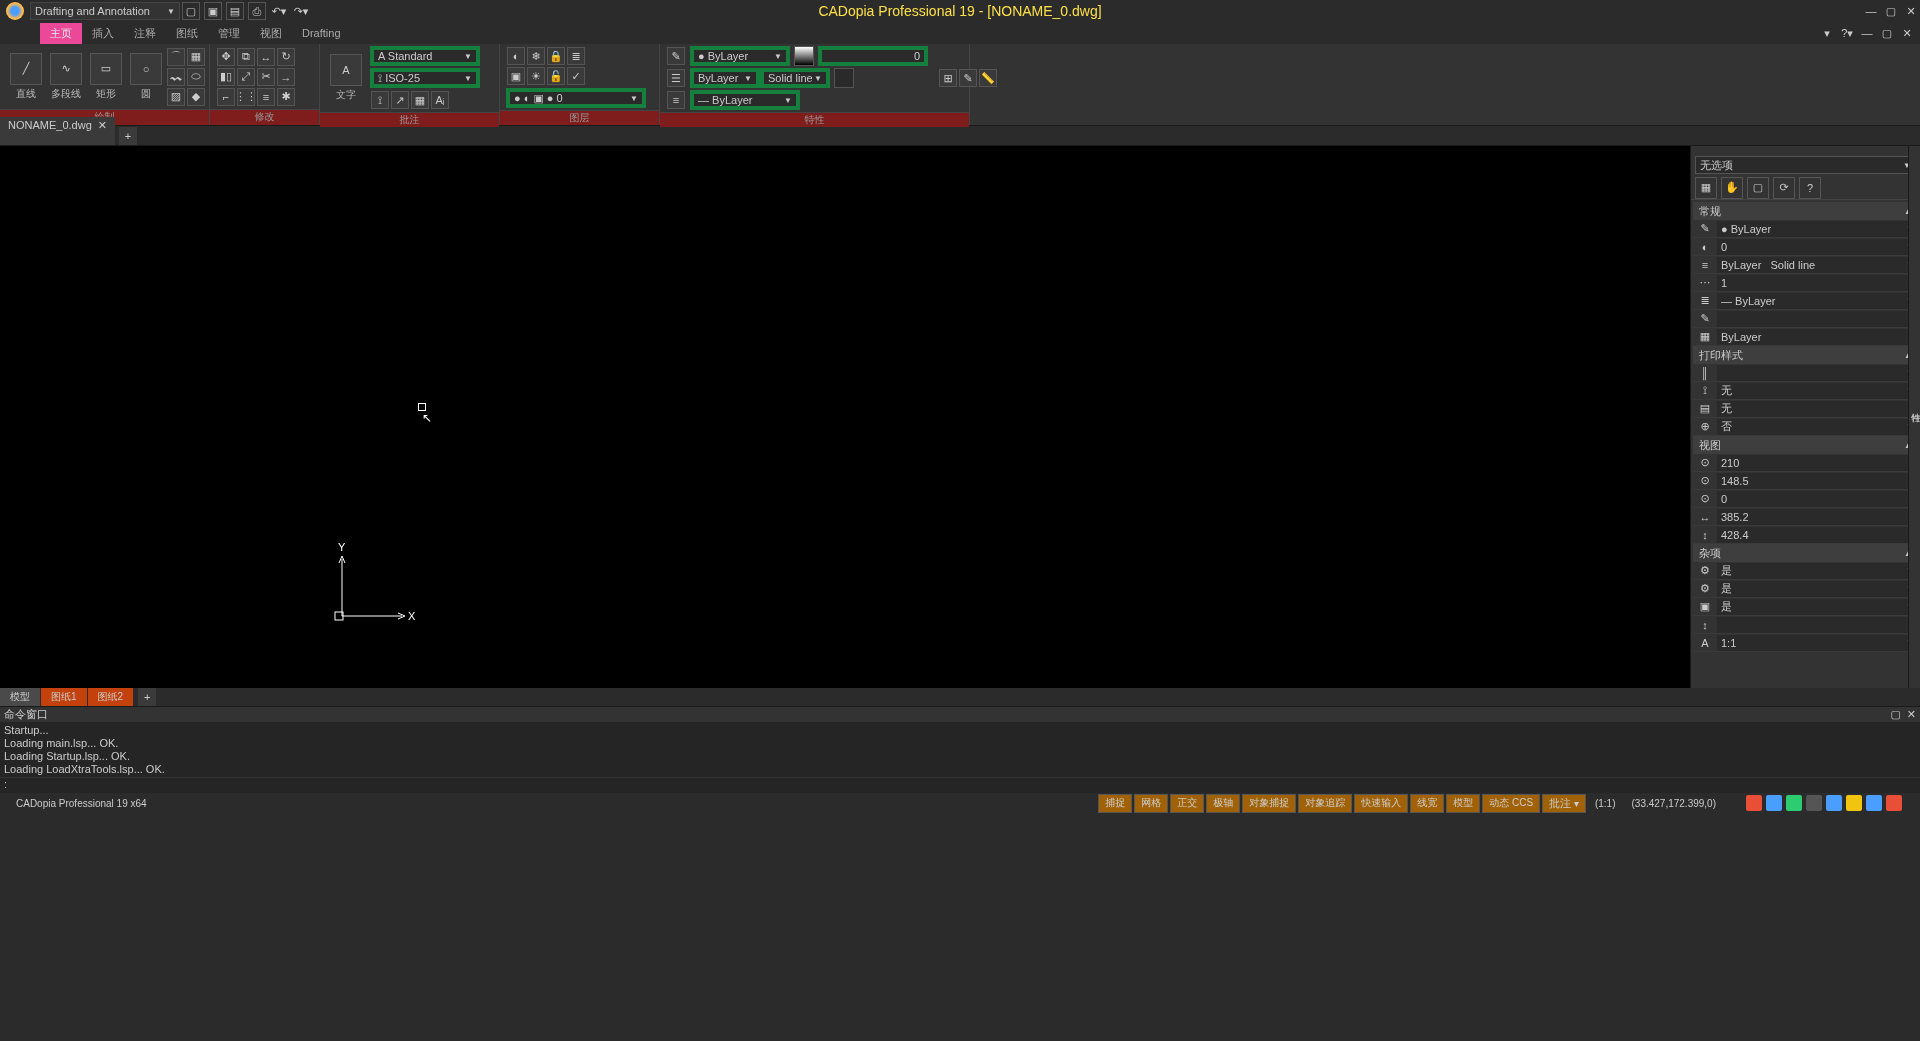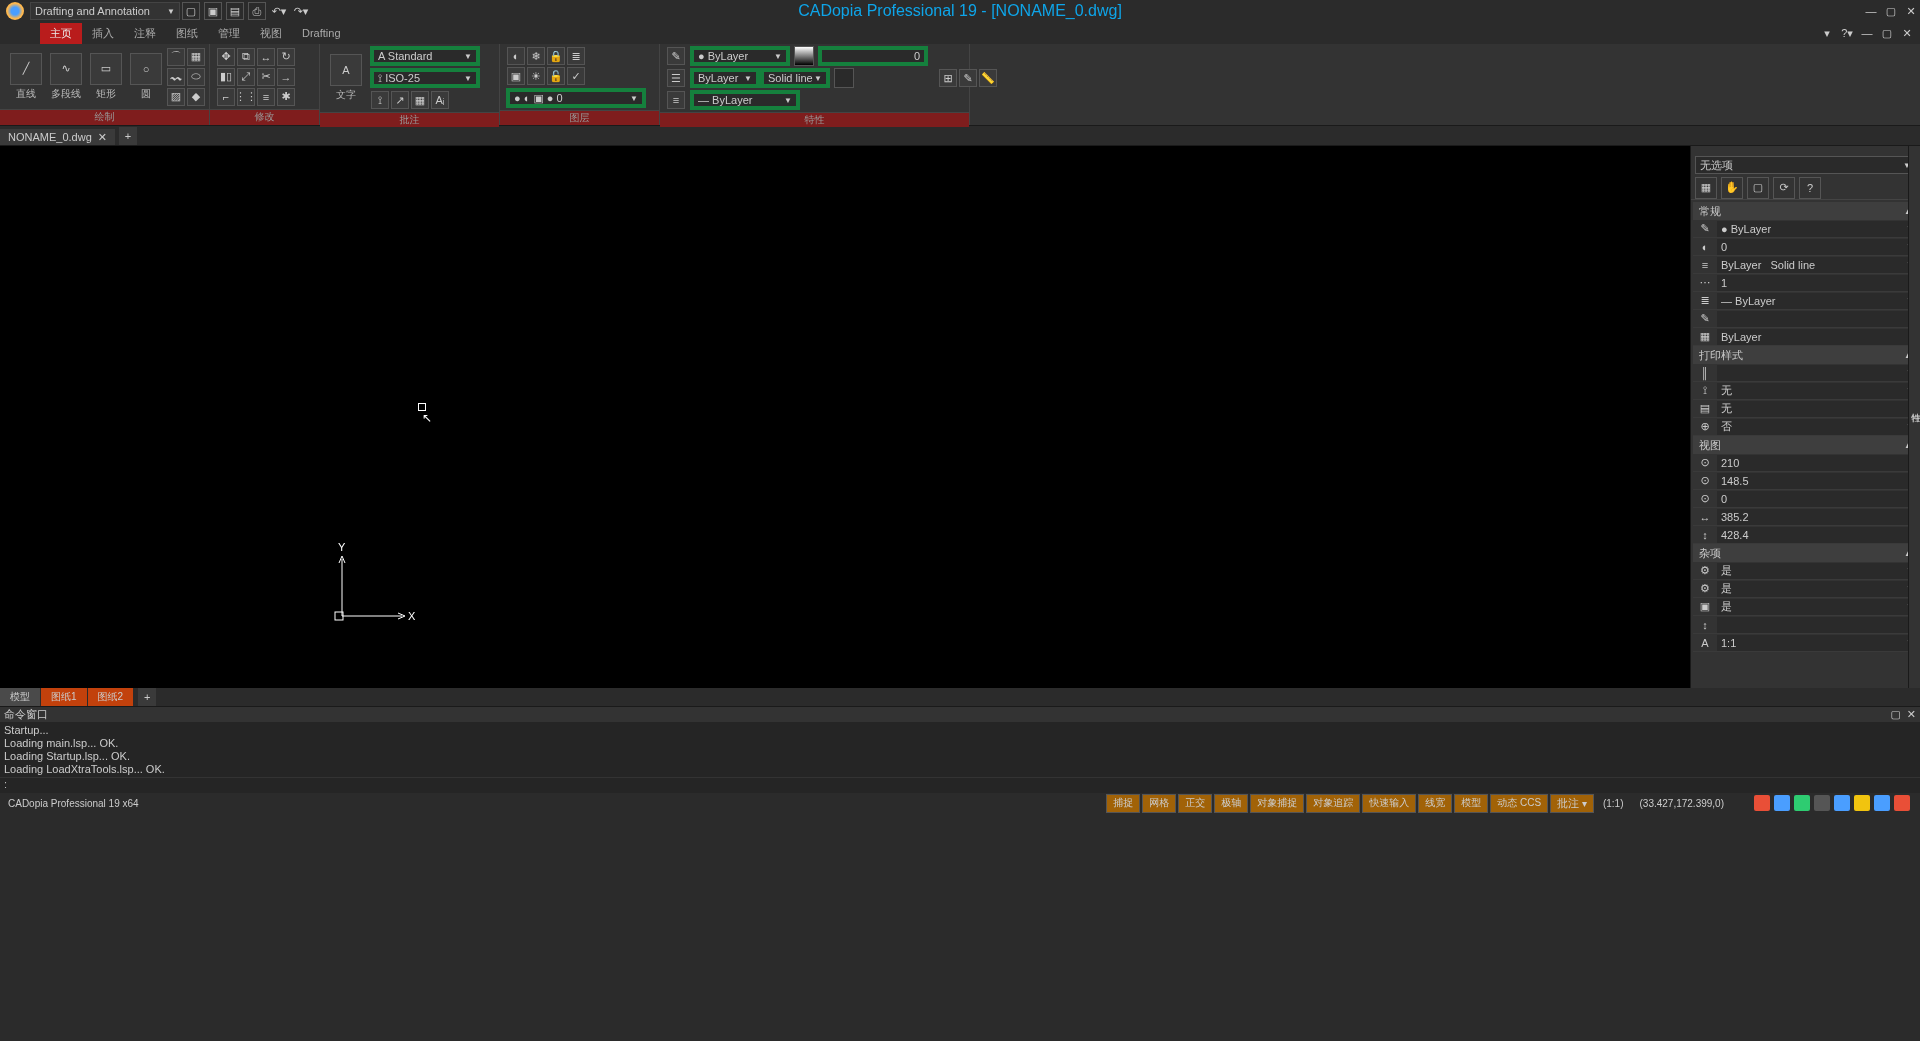--- a/index.html
+++ b/index.html
@@ -1,40 +1,40 @@
 <!DOCTYPE html>
 <html><head>
 <meta charset="utf-8">
 <style>
 * { margin: 0; padding: 0; box-sizing: border-box; font-family: "Microsoft YaHei", Arial, sans-serif; font-size: 11px; color: #ccc; }
 body { background: #2b2b2b; width: 1920px; height: 1041px; overflow: hidden; }
 .titlebar { height: 22px; background: #2b2b2b; display: flex; align-items: center; position: relative; }
 .logo { width: 18px; height: 18px; margin: 2px 6px; background: radial-gradient(circle, #4a9eff 30%, #ffb84d 60%); border-radius: 50%; }
 .ws-select { background: #333; border: 1px solid #444; color: #ccc; height: 18px; width: 150px; padding: 0 4px; display: flex; align-items: center; justify-content: space-between; cursor: pointer; }
 .qat-icon { width: 18px; height: 18px; border: 1px solid #555; margin: 0 2px; display: flex; align-items: center; justify-content: center; cursor: pointer; }
-.title-text { position: absolute; left: 50%; transform: translateX(-50%); color: #0ea5e9; font-size: 16px; }
+.title-text { position: absolute; left: 50%; transform: translateX(-50%); color: #fde047; font-size: 14px; }
 .win-controls { margin-left: auto; display: flex; }
 .win-btn { width: 18px; height: 18px; display: flex; align-items: center; justify-content: center; cursor: pointer; margin-left: 2px;}
 .menubar { height: 22px; display: flex; align-items: center; padding-left: 40px; }
 .menu-tab { padding: 3px 10px; cursor: pointer; color: #aaa; }
-.menu-tab.active { background: #b91c1c; color: #eee; }
+.menu-tab.active { background: #ec4899; color: #eee; }
 .menubar-right { margin-left: auto; display: flex; padding-right: 4px; }
 .ribbon { height: 82px; background: #333; display: flex; border-bottom: 1px solid #1a1a1a; }
 .ribbon-panel { border-right: 1px solid #444; display: flex; flex-direction: column; }
 .ribbon-body { flex: 1; display: flex; align-items: center; padding: 2px 6px; }
 .ribbon-label { height: 16px; text-align: center; font-size: 10px; color: #999; background: #7f1d1d; border-top:1px solid #444;}
 .rb-col { display: flex; flex-direction: column; align-items: center; margin: 0 4px; }
 .rb-icon-lg { width: 32px; height: 32px; border: 1px solid #555; background:#3a3a3a; margin-bottom: 2px; display:flex;align-items:center;justify-content:center;}
 .rb-icon-sm { width: 18px; height: 18px; border: 1px solid #555; background:#3a3a3a; margin: 1px; display:flex;align-items:center;justify-content:center;}
 .rb-label { font-size: 10px; color: #bbb; }
 .rb-grid { display: flex; flex-direction: column; }
 .rb-row { display: flex; }
 .dd-field { background: #2a2a2a; border: 4px solid #15803d; height: 20px; display: flex; align-items: center; padding: 0 4px; justify-content: space-between; cursor:pointer;}
 .doc-tabs { height: 20px; background: #2b2b2b; display: flex; align-items: flex-end; border-bottom: 1px solid #1a1a1a; }
-.doc-tab { background: #3a3a3a; padding: 2px 8px; display: flex; align-items: flex-start; height: 16px; font-size:10px;}
+.doc-tab { background: #3a3a3a; padding: 2px 8px; display: flex; align-items: flex-start; height: 28px; font-size:10px;}
 .doc-tab .close { margin-left: 6px; cursor: pointer; }
 .add-tab { width: 18px; height: 18px; background: #3a3a3a; display: flex; align-items: center; justify-content: center; margin-left: 4px; cursor:pointer;}
 .main-area { display: flex; height: 542px; }
 .viewport { flex: 1; background: #000; position: relative; }
 .cursor-cross { position: absolute; left: 418px; top: 257px; }
 .cursor-cross .box { width: 8px; height: 8px; border: 1px solid #fff; }
 .cursor-cross .arrow { position: absolute; left: 4px; top: 8px; font-size: 12px; color: #fff; }
 .ucs { position: absolute; left: 332px; top: 395px; }
 .prop-panel { width: 230px; background: #333; border-left: 1px solid #1a1a1a; display: flex; flex-direction: column; }
 .prop-header { height: 22px; display: flex; align-items: center; padding: 0 4px; }
@@ -46,21 +46,21 @@
 .prop-icon { width: 24px; display: flex; justify-content: center; }
 .prop-val { flex: 1; background: #2a2a2a; height: 16px; padding: 0 4px; display: flex; align-items: center; justify-content: space-between; font-size:10px;}
 .prop-val.disabled { color: #666; }
 .layout-tabs { height: 18px; background: #2b2b2b; display: flex; align-items: center; }
 .layout-tab { padding: 2px 10px; background: #c2410c; margin-right: 1px; font-size:10px; cursor:pointer;}
 .layout-tab.active { background: #4a4a4a; }
 .cmd-header { height: 16px; background: #333; padding: 0 4px; display: flex; align-items: center; border-top:1px solid #1a1a1a;}
 .cmd-ctrl { margin-left: auto; display: flex; }
 .cmd-output { height: 55px; background: #252525; padding: 2px 4px; color: #bbb; font-size: 10px; line-height: 13px; overflow:hidden;}
 .cmd-input-line { height: 16px; background: #252525; padding: 0 4px; color: #bbb; border-top:1px solid #333;}
-.statusbar { height: 20px; background: #2b2b2b; display: flex; align-items: center; padding: 0 8px; }
+.statusbar { height: 20px; background: #2b2b2b; display: flex; align-items: center; padding: 0 16px; }
 .status-left { flex: 1; font-size: 10px; }
 .status-btns { display: flex; }
 .status-btn { background: #a16207; border: 1px solid #555; padding: 1px 6px; margin: 0 1px; font-size: 10px; cursor:pointer;}
 .status-info { margin: 0 8px; font-size: 10px; }
 .tray { display: flex; margin-left: 20px; }
 .tray-icon { width: 16px; height: 16px; margin: 0 2px; border-radius: 2px; }
 .side-handle { position: absolute; right: 0; width: 12px; background:#333; border-left:1px solid #1a1a1a;}
 .tri { font-size: 8px; }
 svg line, svg path { stroke: #fff; stroke-width: 1; fill: none; }
 </style>

